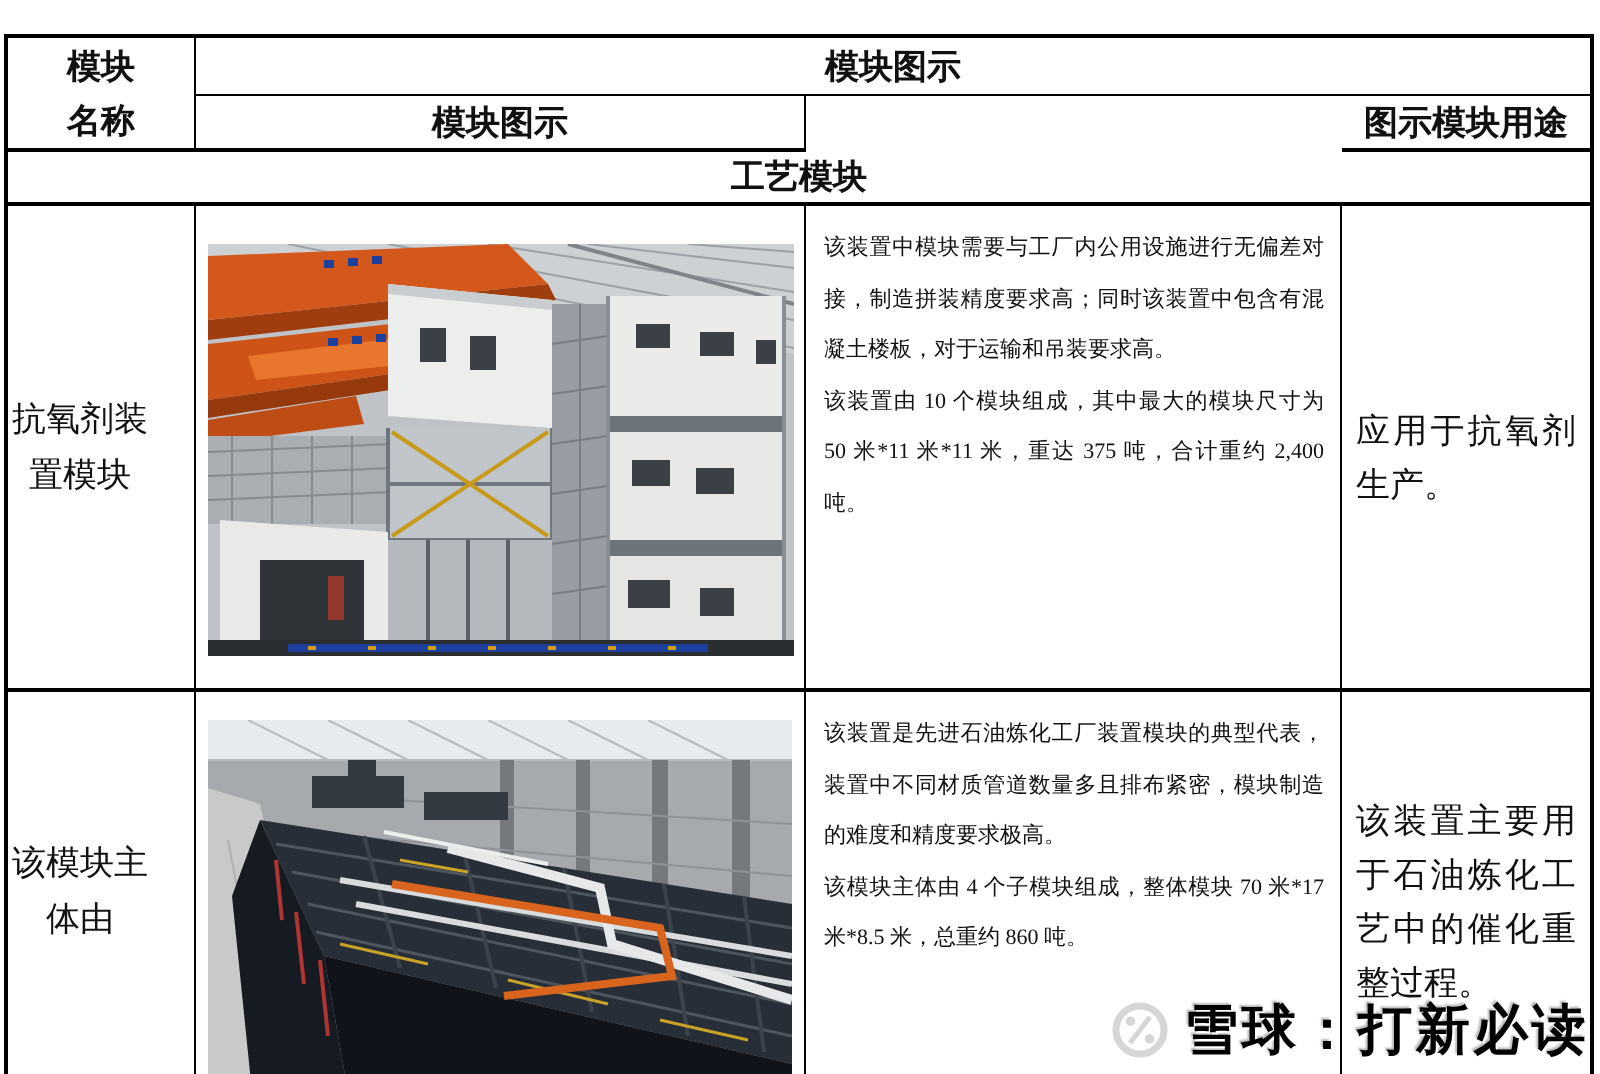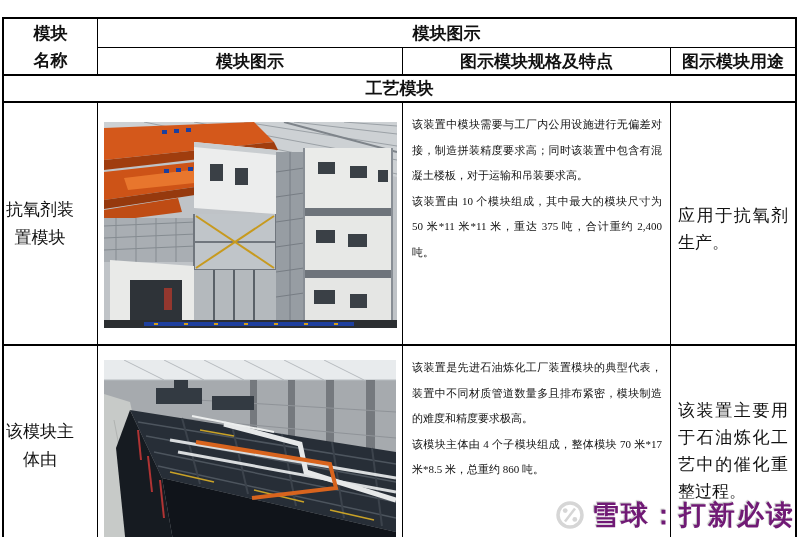--- a/index.html
+++ b/index.html
@@ -34,42 +34,39 @@
   .name-cell .wrapbox{width:72px;text-align:center;font-size:17px;line-height:28px;}
   .spec-cell{padding:9px 8px 0 9px;font-size:11px;line-height:25.5px;text-align:justify;}
   .spec-cell p{margin:0;}
   .usage-cell{display:flex;align-items:center;padding:0 7px;font-size:17px;line-height:27px;text-align:justify;margin-top:11px;}
   .photo-cell{display:flex;justify-content:center;align-items:flex-start;}
   .photo1{margin-top:19px;}
   .photo2{margin-top:14px;}
   .watermark{
     position:absolute;right:5px;bottom:4px;display:flex;align-items:center;gap:7px;
     font-family:"Liberation Sans","DejaVu Sans",sans-serif;font-weight:bold;
-    font-size:27px;letter-spacing:2px;color:#701a75;
+    font-size:27px;letter-spacing:2px;color:#000000;
     text-shadow:1px 1px 0 #ffffff,-1px -1px 1px #bdbdbd;
     z-index:5;user-select:none;
   }
 </style>
 </head>
 <body>
 
 <div id="screen">
   <div class="tbl">
 
     <div class="cell hd name-hd-cell thick-b">
       <div class="wrapbox">模块名称</div>
     </div>
     <div class="cell hd group-cell last-col">
       <span>模块图示</span>
     </div>
     <div class="cell hd thick-b" style="grid-row:2;grid-column:2;">
       <span>模块图示</span>
-    </div>
-    <div class="cell hd thick-b" style="grid-row:2;grid-column:3;">
-      <span>图示模块规格及特点</span>
     </div>
     <div class="cell hd section-cell thick-b last-col">
       <span>工艺模块</span>
     </div>
 
     <div class="cell hd thick-b last-col" style="grid-row:2;grid-column:4;">
       <span>图示模块用途</span>
     </div>
 
     <div class="cell name-cell thick-b" style="grid-row:4;grid-column:1;">

